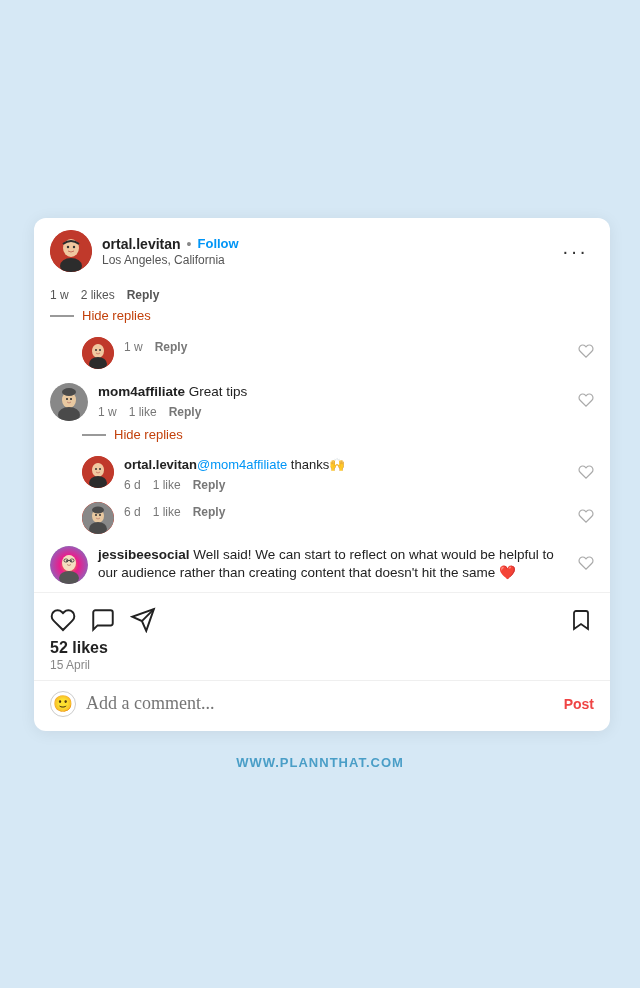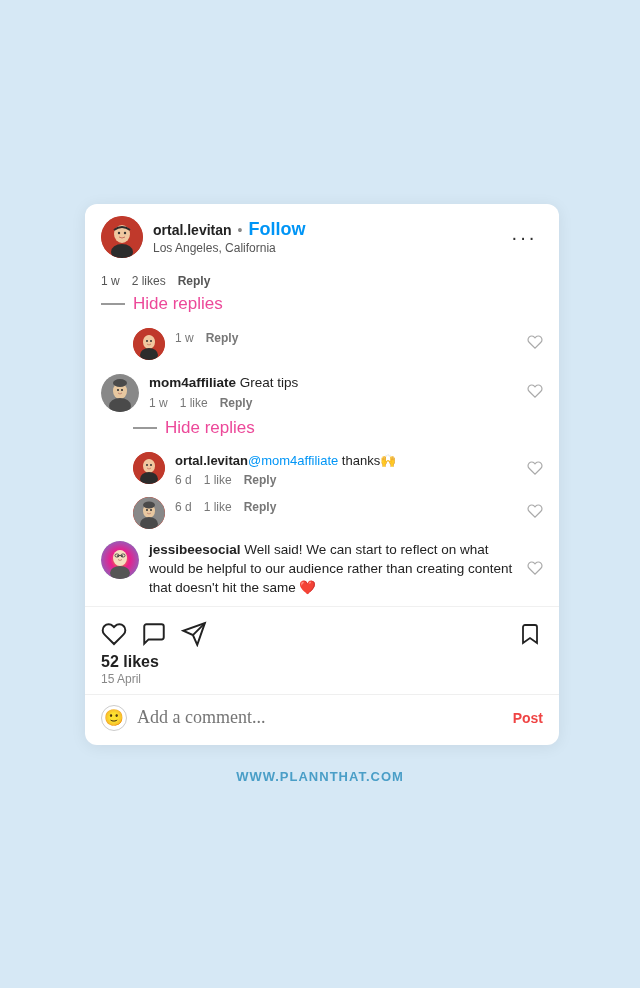--- a/index.html
+++ b/index.html
@@ -9,21 +9,21 @@
       display: flex;
       flex-direction: column;
       align-items: center;
       justify-content: center;
       min-height: 988px;
       width: 640px;
     }
     .card {
       background: #fff;
       border-radius: 12px;
-      width: 474px;
+      width: 576px;
       box-shadow: 0 2px 16px rgba(0,0,0,0.07);
       overflow: hidden;
       margin: 20px 0 10px 4px;
     }
     
     .header {
       display: flex;
       align-items: center;
       padding: 12px 16px 10px 16px;
       border-bottom: none;
@@ -55,21 +55,21 @@
       font-size: 14px;
       color: #222;
     }
     .dot {
       color: #888;
       font-size: 14px;
     }
     .follow-link {
       color: #0095f6;
       font-weight: 600;
-      font-size: 18px;
+      font-size: 13px;
       cursor: pointer;
     }
     .location {
       font-size: 12px;
       color: #555;
       margin-top: 1px;
     }
     .more-btn {
       font-size: 20px;
       color: #333;
@@ -106,22 +106,22 @@
       padding: 2px 16px 8px 16px;
       cursor: pointer;
     }
     .hide-replies-line {
       width: 24px;
       height: 1.5px;
       background: #999;
       display: inline-block;
     }
     .hide-replies-text {
-      font-size: 17px;
-      color: #ec4899;
+      font-size: 13px;
+      color: #c2410c;
     }
 
     
     .reply-comment {
       display: flex;
       align-items: flex-start;
       padding: 6px 16px 4px 48px;
       gap: 10px;
       position: relative;
     }

